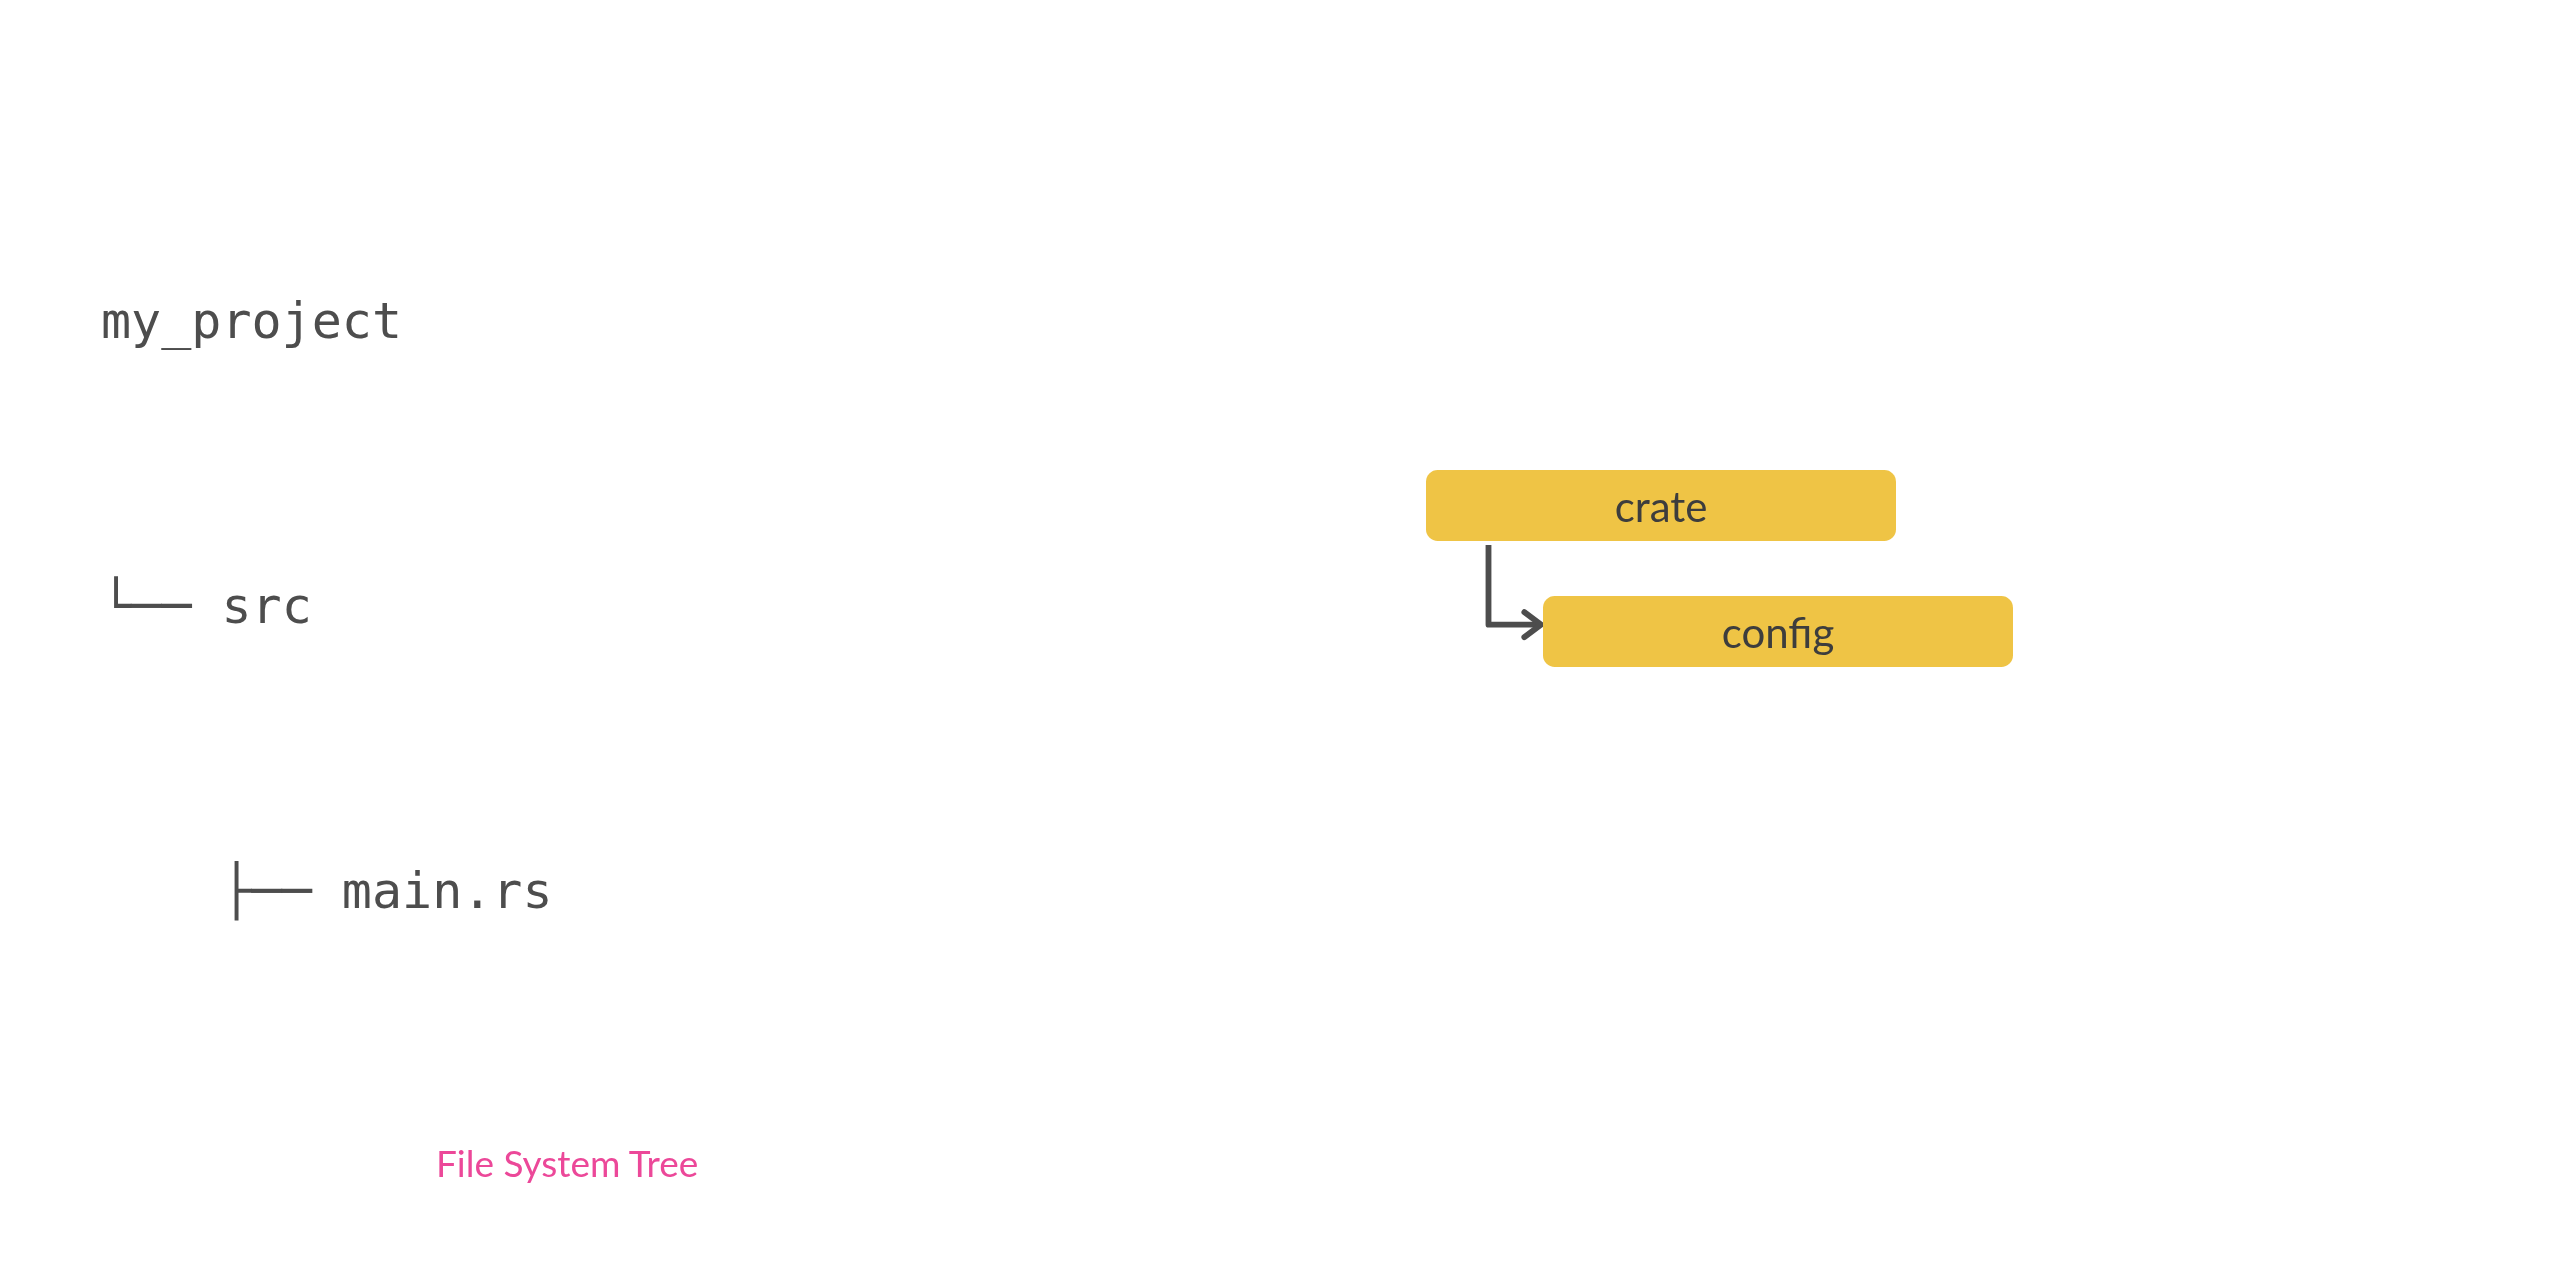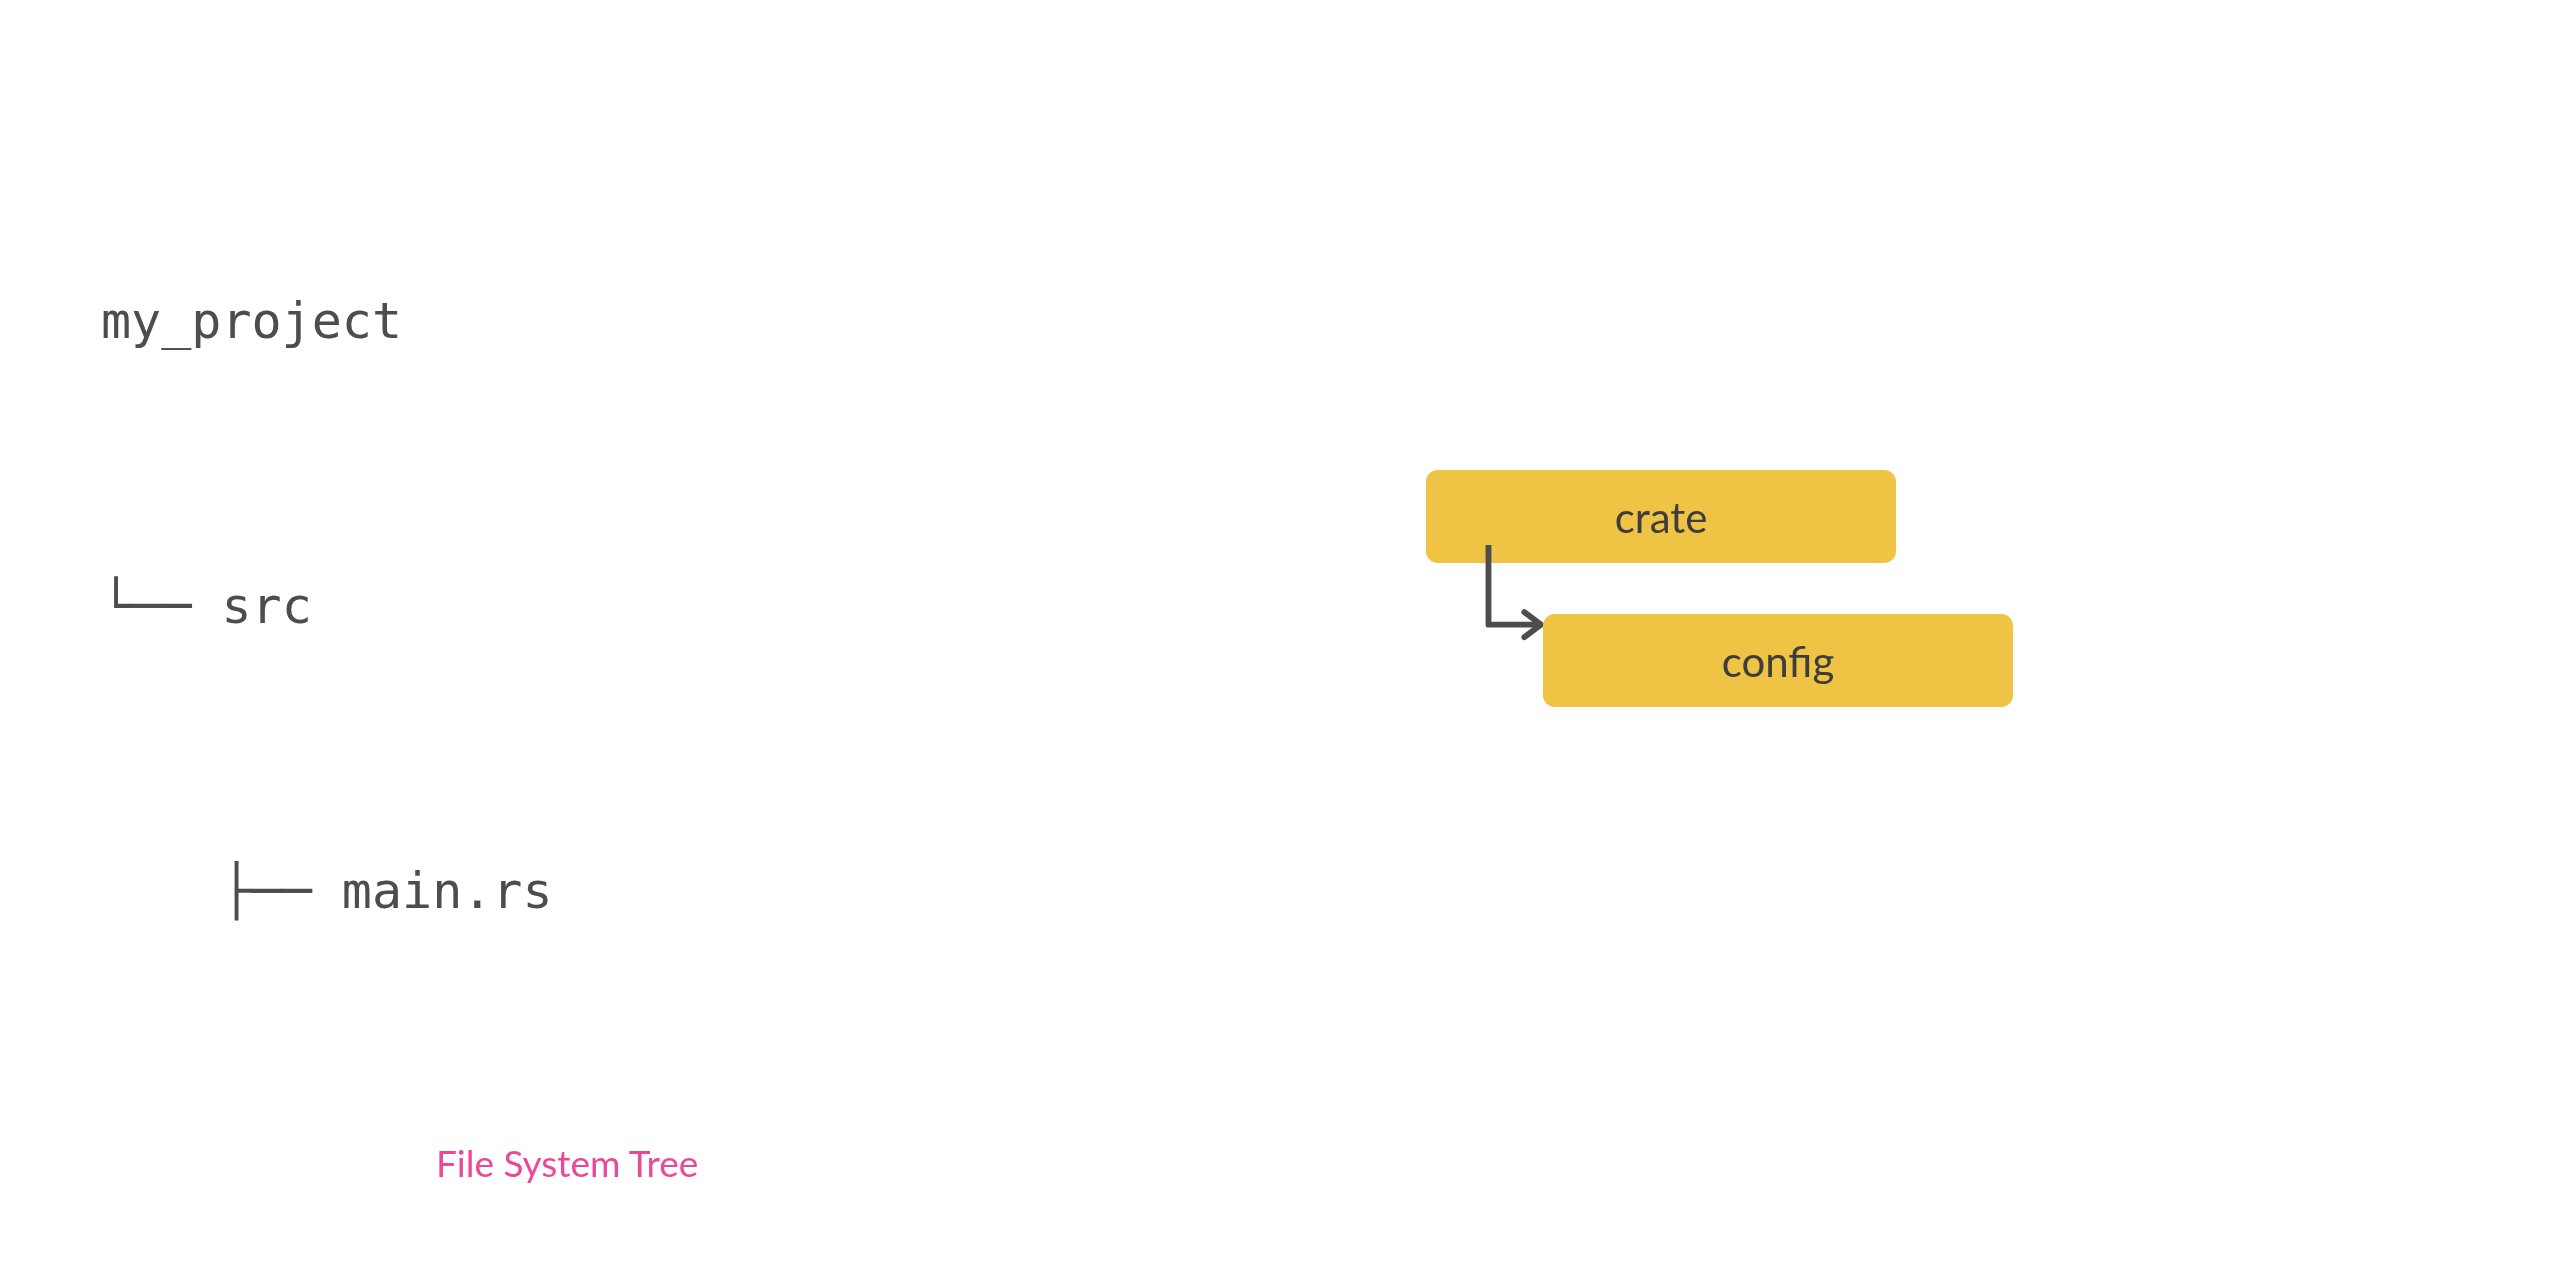--- a/index.html
+++ b/index.html
@@ -40,30 +40,30 @@
     position: absolute;
     left: 1426px;
     top: 470px;
     width: 922px;
     height: 335px;
   }
   .node {
     position: absolute;
     background: #efc445;
     border-radius: 11.7px;
-    height: 93px;
+    height: 71px;
     display: flex;
     align-items: center;
     justify-content: center;
     font-size: 42px;
     color: #3d3d3d;
     font-weight: 400;
   }
   .node-crate { left: 0; top: 0; width: 470px; }
-  .node-config { left: 117px; top: 144px; width: 470px; }
+  .node-config { left: 117px; top: 126px; width: 470px; }
   .arrow {
     position: absolute;
     left: 50px;
     top: 75px;
     width: 75px;
     height: 101px;
   }
 </style>
 </head>
 <body>

